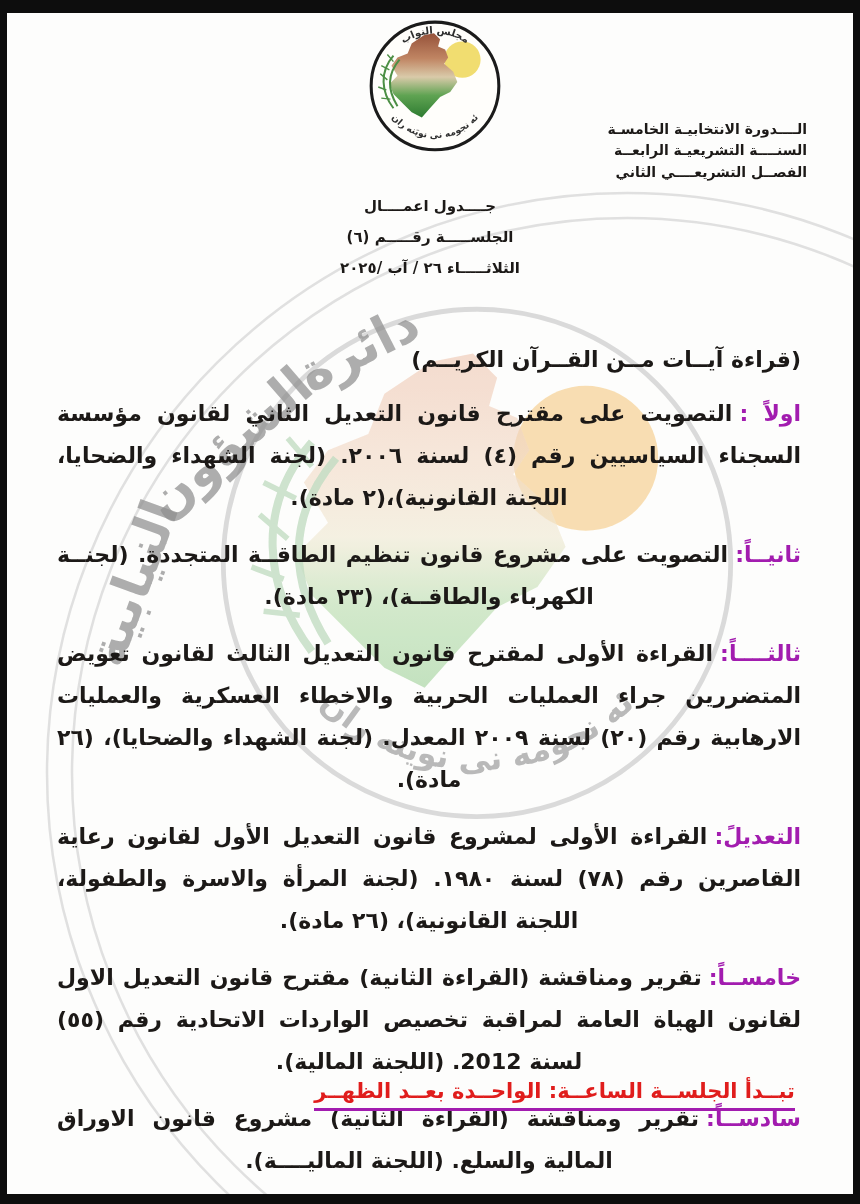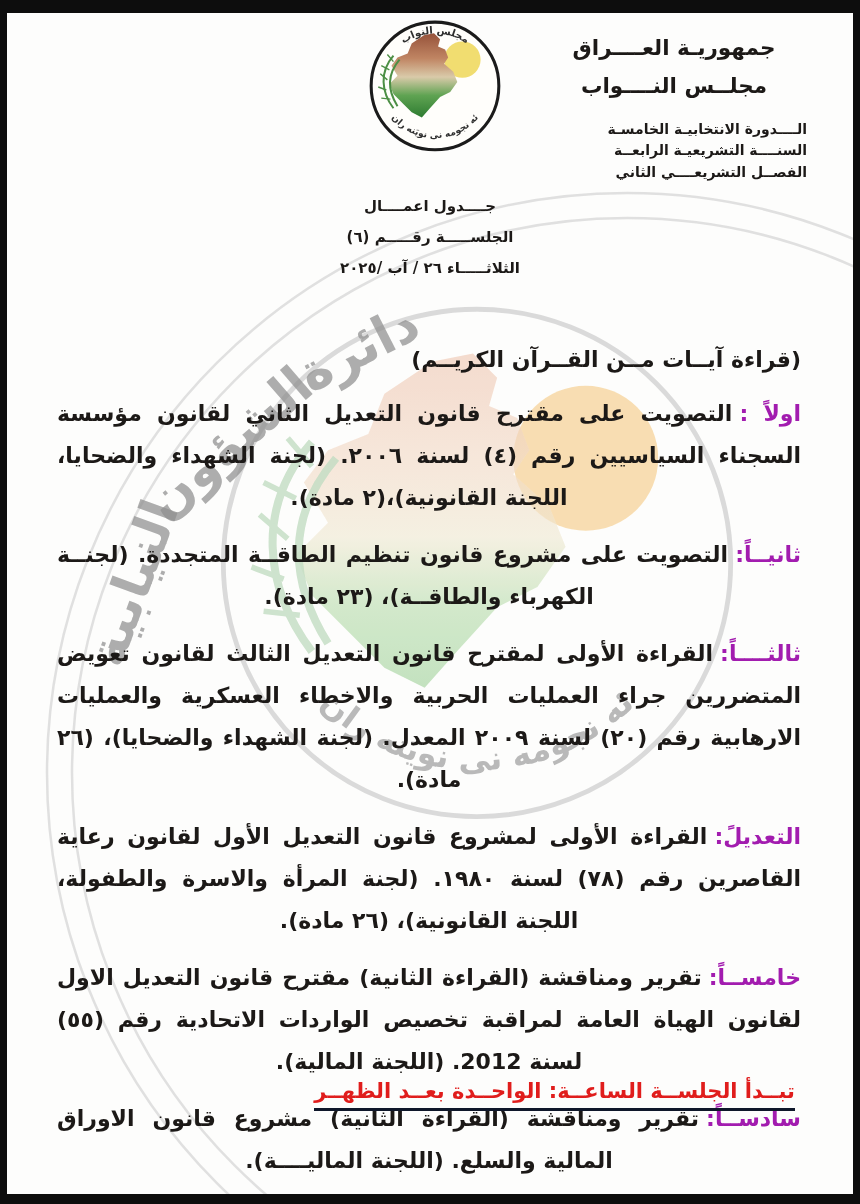--- a/index.html
+++ b/index.html
@@ -37,21 +37,21 @@
   .title-block{position:absolute;top:178px;left:0;right:0;text-align:center;
                font-size:15px;font-weight:bold;line-height:2.05;}
   .body-block{position:absolute;top:326px;right:52px;left:50px;
               font-size:22px;font-weight:bold;line-height:42px;}
   .quran{margin:0 0 12px 0;text-align:right;}
   .item{margin:0 0 15px 0;text-align:justify;text-align-last:center;}
   .item .lbl{color:#a21caf;margin-inline-end:7px;}
   .footer{position:absolute;top:1066px;right:58px;left:0;text-align:right;}
   .footer-text{
     display:inline-block;color:#e01d1c;font-size:21px;font-weight:bold;
-    padding-bottom:5px;border-bottom:3px solid #0f172a;letter-spacing:.3px;
+    padding-bottom:5px;border-bottom:3px solid #a21caf;letter-spacing:.3px;
   }
 </style>
 </head>
 <body>
 
 <div class="page">
 
   <div class="watermark">
 
     <svg class="wm-logo" viewBox="0 0 150 136">
@@ -83,24 +83,20 @@
       <circle cx="620" cy="760" r="580" fill="none" stroke="#c9c9c9" stroke-width="2.5" opacity="0.55"></circle>
     </svg>
 
     <div class="wm-word wm-w1">دائرة</div>
     <div class="wm-word wm-w2">الشؤون</div>
     <div class="wm-word wm-w3">النيابية</div>
   </div>
 
   <div class="content">
 
-    <div class="hdr-right">
-      <div>جمهوريـة العــــراق</div>
-      <div>مجلــس النــــواب</div>
-    </div>
 
     <div class="hdr-logo">
       <svg viewBox="0 0 150 136" width="152" height="138">
         <defs>
           <linearGradient id="gMap" x1="0" y1="0" x2="0" y2="1">
             <stop offset="0%" stop-color="#96523a"></stop>
             <stop offset="30%" stop-color="#c08563"></stop>
             <stop offset="52%" stop-color="#d9caa9"></stop>
             <stop offset="74%" stop-color="#5fa352"></stop>
             <stop offset="100%" stop-color="#2e7c31"></stop>

